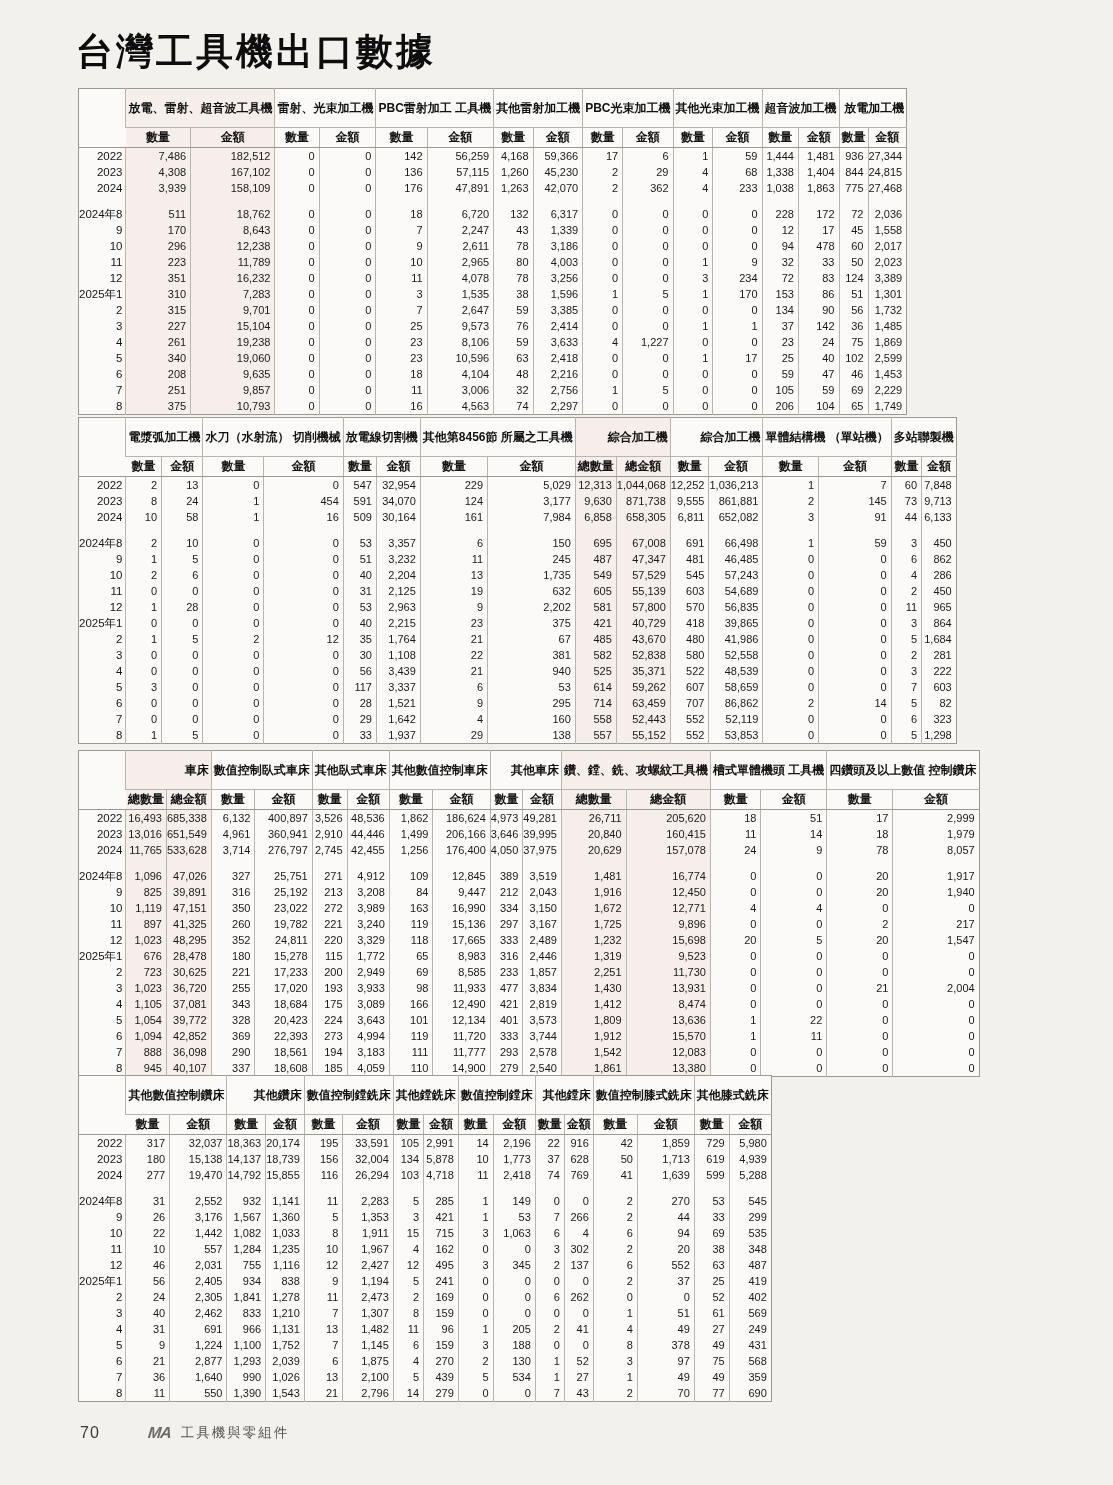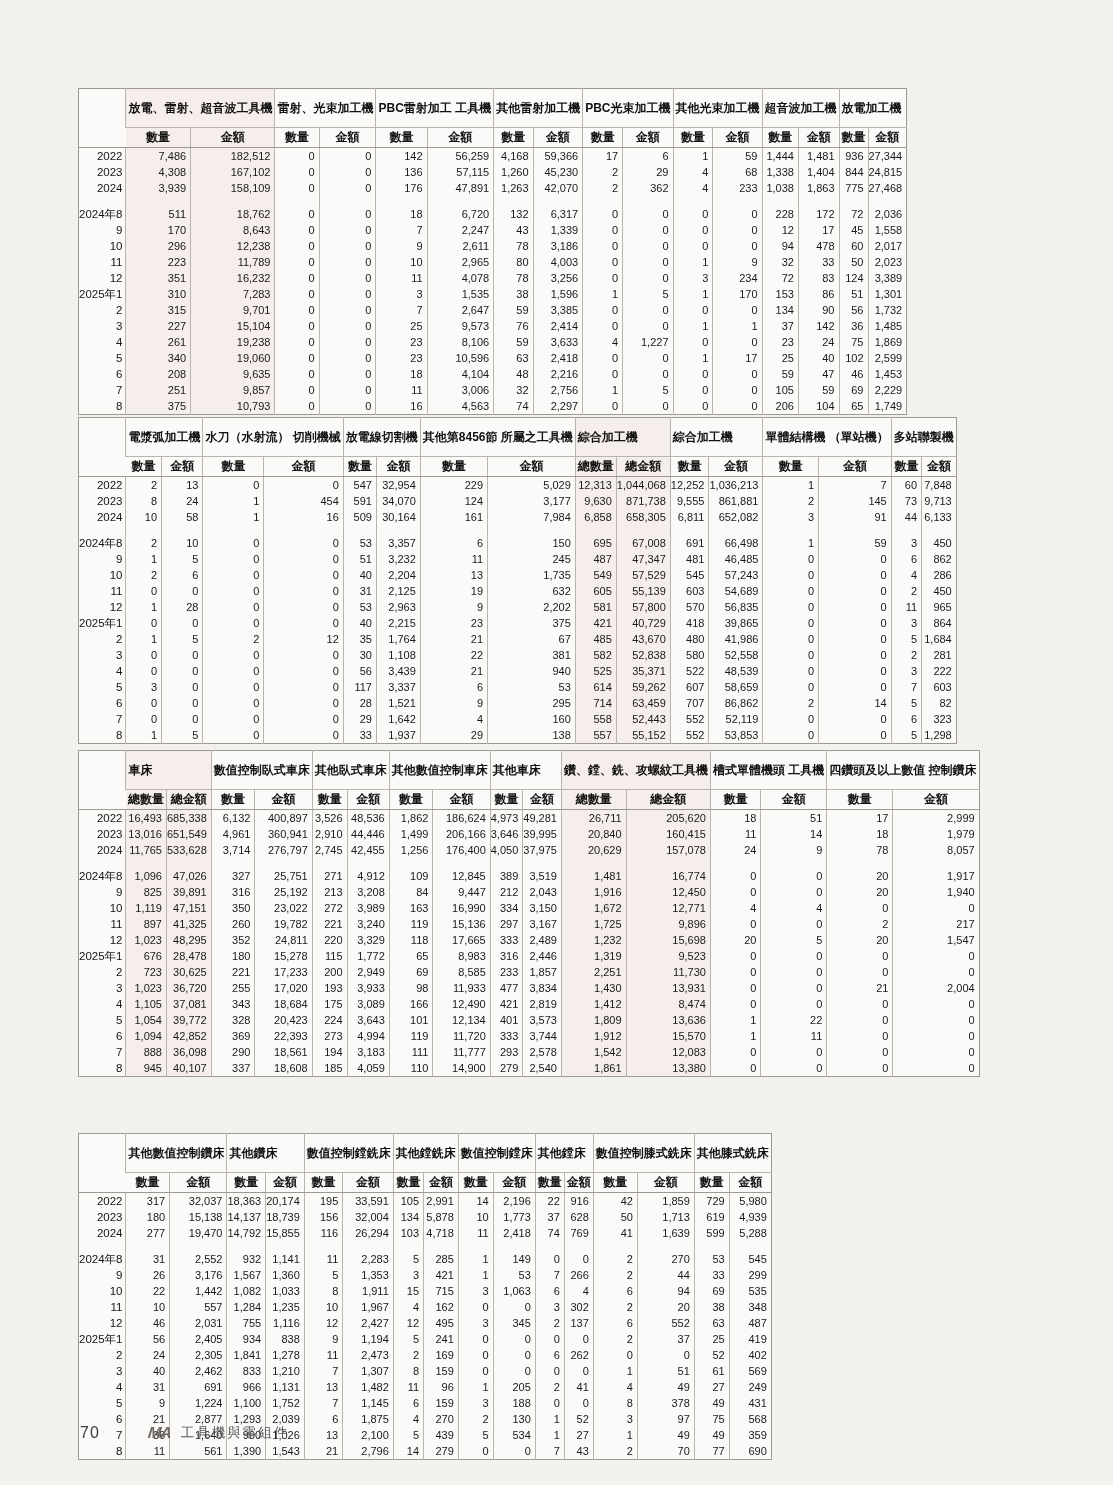--- a/index.html
+++ b/index.html
@@ -24,26 +24,26 @@
   #tables{position:absolute;left:78px;top:0;}
   .datatable{
     position:absolute;left:0;
     border-collapse:collapse;table-layout:fixed;
     background:#fbfaf8;
     border:1px solid #9c9892;
   }
   #tables table:nth-child(1){top:88px;}
   #tables table:nth-child(2){top:417px;}
   #tables table:nth-child(3){top:750px;}
-  #tables table:nth-child(4){top:1133px;}
+  #tables table:nth-child(4){top:1075px;}
   .datatable th,.datatable td{border-left:1px solid #b8b4ae;overflow:hidden;white-space:nowrap;}
   .datatable th:first-child,.datatable td:first-child{border-left:none;}
   .ghead{
     font-size:12px;font-weight:bold;height:36px;
-    text-align:left;vertical-align:middle;line-height:1.25;
+    text-align:right;vertical-align:middle;line-height:1.25;
     padding:1px 2px;border-bottom:1px solid #b8b4ae;
     white-space:normal;color:#111;
   }
   .corner{border-bottom:1px solid #9c9892;background:#fbfaf8;}
   .shead{
     font-size:12px;font-weight:bold;height:19px;
     text-align:center;vertical-align:middle;padding:0 2px;color:#111;
   }
   .datatable thead tr:last-child th{border-bottom:1px solid #9c9892;}
   td.num{font-size:11px;text-align:right;padding:0 4px 0 0;height:16px;line-height:16px;}
@@ -55,20 +55,21 @@
   .logo{
     margin-left:48px;font-size:16px;font-weight:bold;font-style:italic;
     color:#6e6a66;letter-spacing:-1px;transform:skewX(-6deg);
   }
   .brand{margin-left:10px;font-size:13.5px;color:#555;letter-spacing:2px;}
 </style>
 </head>
 <body>
 
 <div class="page">
+  <h1 class="title">台灣工具機出口數據</h1>
   <div id="tables">
       <table class="datatable">
         <colgroup>
           <col style="width: 61px;">
           <col style="width: 46px;">
           <col style="width: 60px;">
           <col style="width: 46px;">
           <col style="width: 60px;">
           <col style="width: 46px;">
           <col style="width: 60px;">
@@ -1546,21 +1547,21 @@
             <td class="num">1</td>
             <td class="num">27</td>
             <td class="num">1</td>
             <td class="num">49</td>
             <td class="num">49</td>
             <td class="num">359</td>
           </tr>
           <tr>
             <td class="rowlabel">8</td>
             <td class="num">11</td>
-            <td class="num">561</td>
+            <td class="num">550</td>
             <td class="num">1,390</td>
             <td class="num">1,543</td>
             <td class="num">21</td>
             <td class="num">2,796</td>
             <td class="num">14</td>
             <td class="num">279</td>
             <td class="num">0</td>
             <td class="num">0</td>
             <td class="num">7</td>
             <td class="num">43</td>

